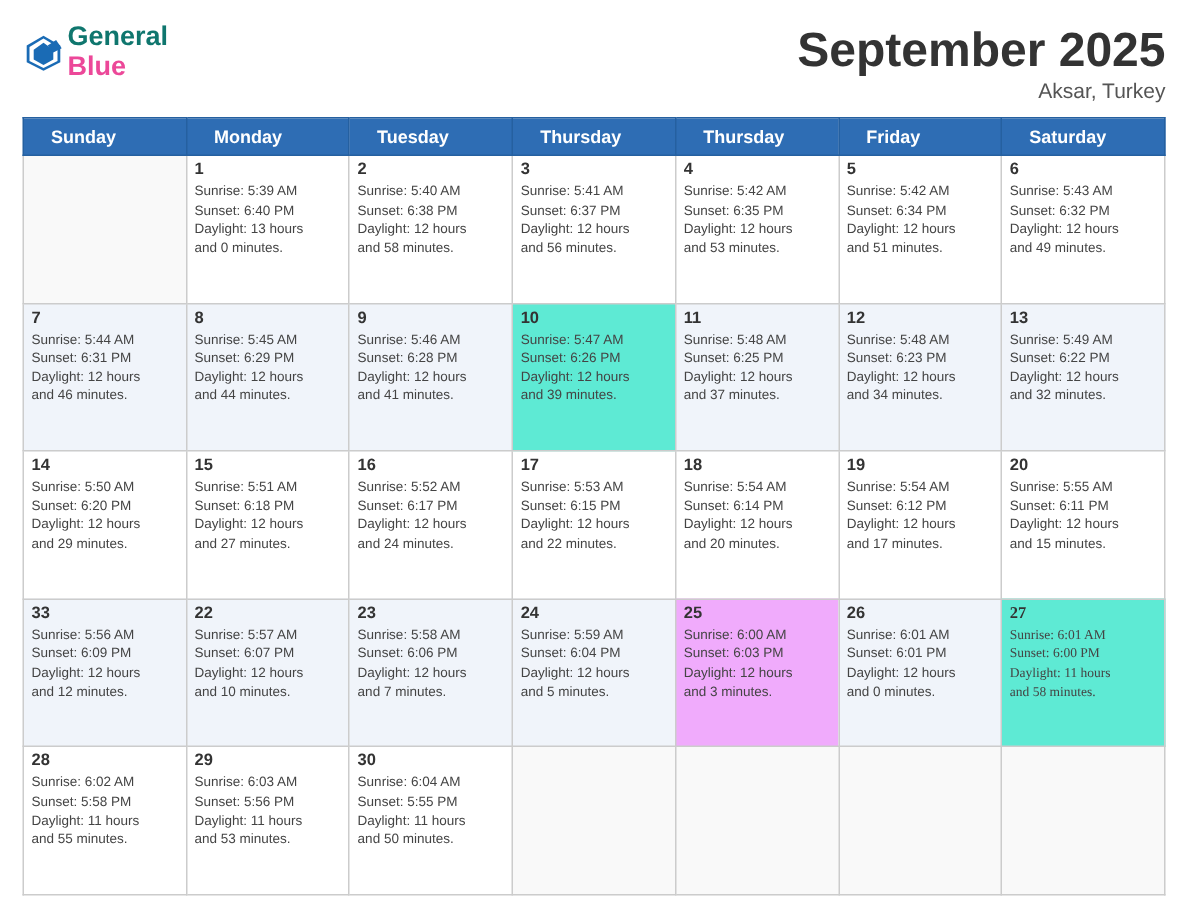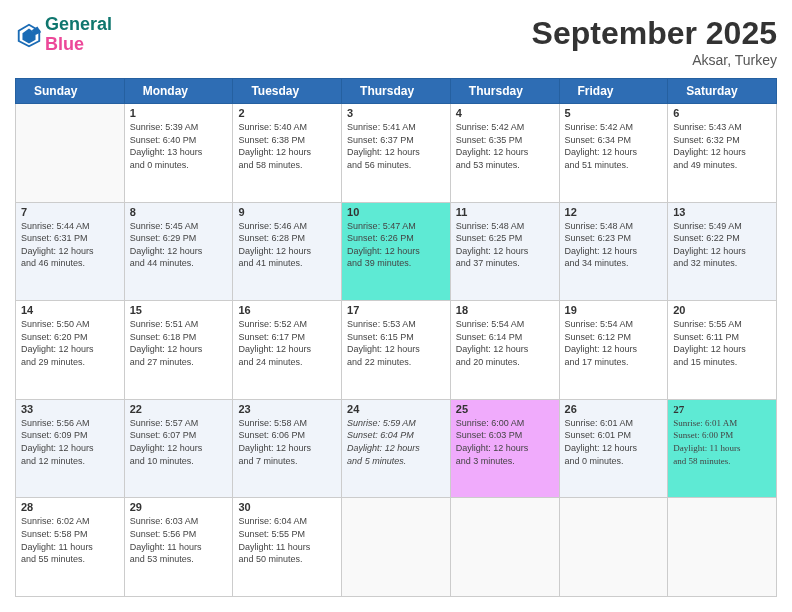--- a/index.html
+++ b/index.html
@@ -293,21 +293,21 @@
           </td>
           <td style="background-color: rgb(240, 244, 250);">
             <span class="day-num">23</span>
             <div class="day-info" style="white-space: pre-line;">Sunrise: 5:58 AM
 Sunset: 6:06 PM
 Daylight: 12 hours
 and 7 minutes.</div>
           </td>
           <td style="background-color: rgb(240, 244, 250);">
             <span class="day-num">24</span>
-            <div class="day-info" style="white-space: pre-line; font-style: italic;">Sunrise: 5:59 AM
+            <div class="day-info" style="white-space: pre-line;">Sunrise: 5:59 AM
 Sunset: 6:04 PM
 Daylight: 12 hours
 and 5 minutes.</div>
           </td>
           <td style="background-color: #f0abfc;">
             <span class="day-num">25</span>
             <div class="day-info" style="white-space: pre-line;">Sunrise: 6:00 AM
 Sunset: 6:03 PM
 Daylight: 12 hours
 and 3 minutes.</div>

